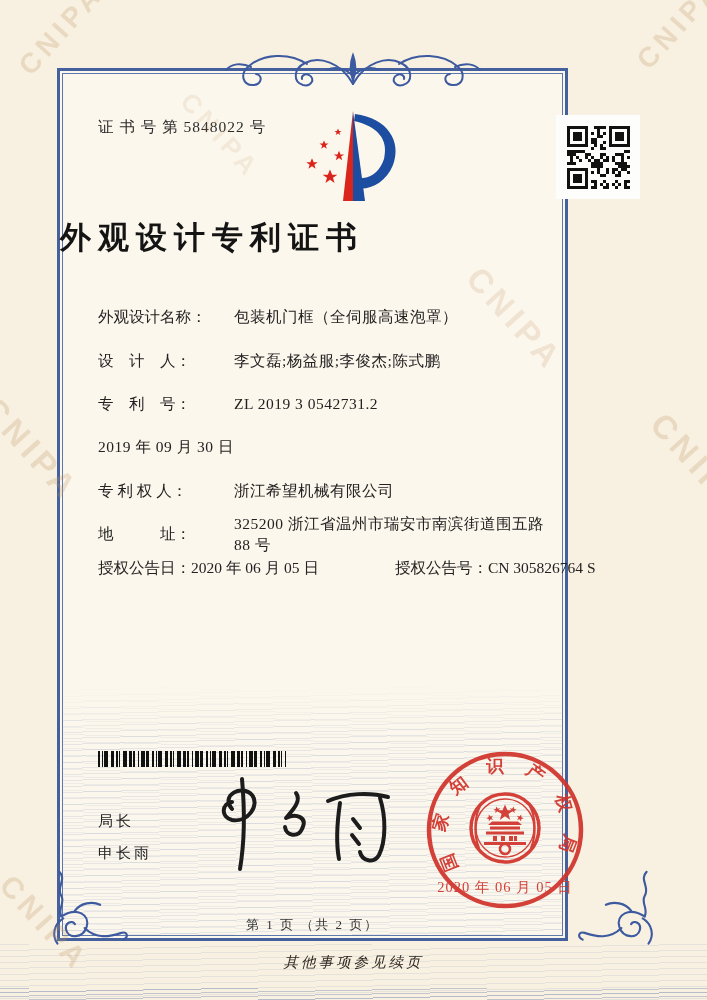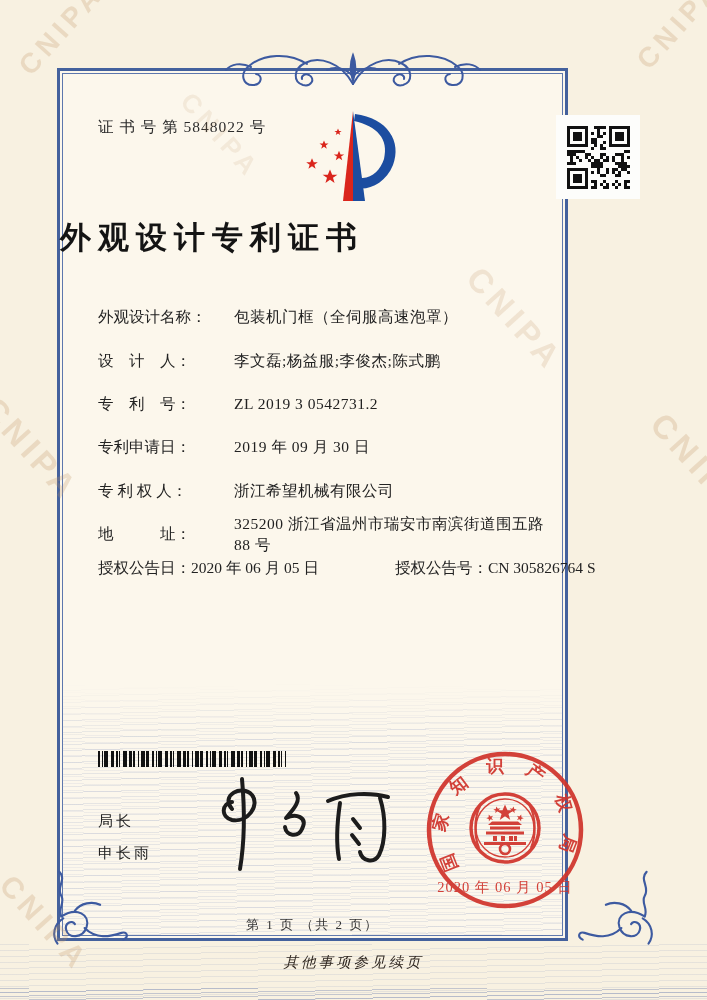--- a/index.html
+++ b/index.html
@@ -240,21 +240,20 @@
       </div>
       <div class="frow">
         <span class="flabel">设　计　人：</span>
         <span class="fval">李文磊;杨益服;李俊杰;陈式鹏</span>
       </div>
       <div class="frow">
         <span class="flabel">专　利　号：</span>
         <span class="fval">ZL 2019 3 0542731.2</span>
       </div>
       <div class="frow">
-        <span class="flabel">专利申请日：</span>
         <span class="fval">2019 年 09 月 30 日</span>
       </div>
       <div class="frow">
         <span class="flabel">专 利 权 人：</span>
         <span class="fval">浙江希望机械有限公司</span>
       </div>
       <div class="frow">
         <span class="flabel">地　　　址：</span>
         <span class="fval">325200 浙江省温州市瑞安市南滨街道围五路 88 号</span>
       </div>

